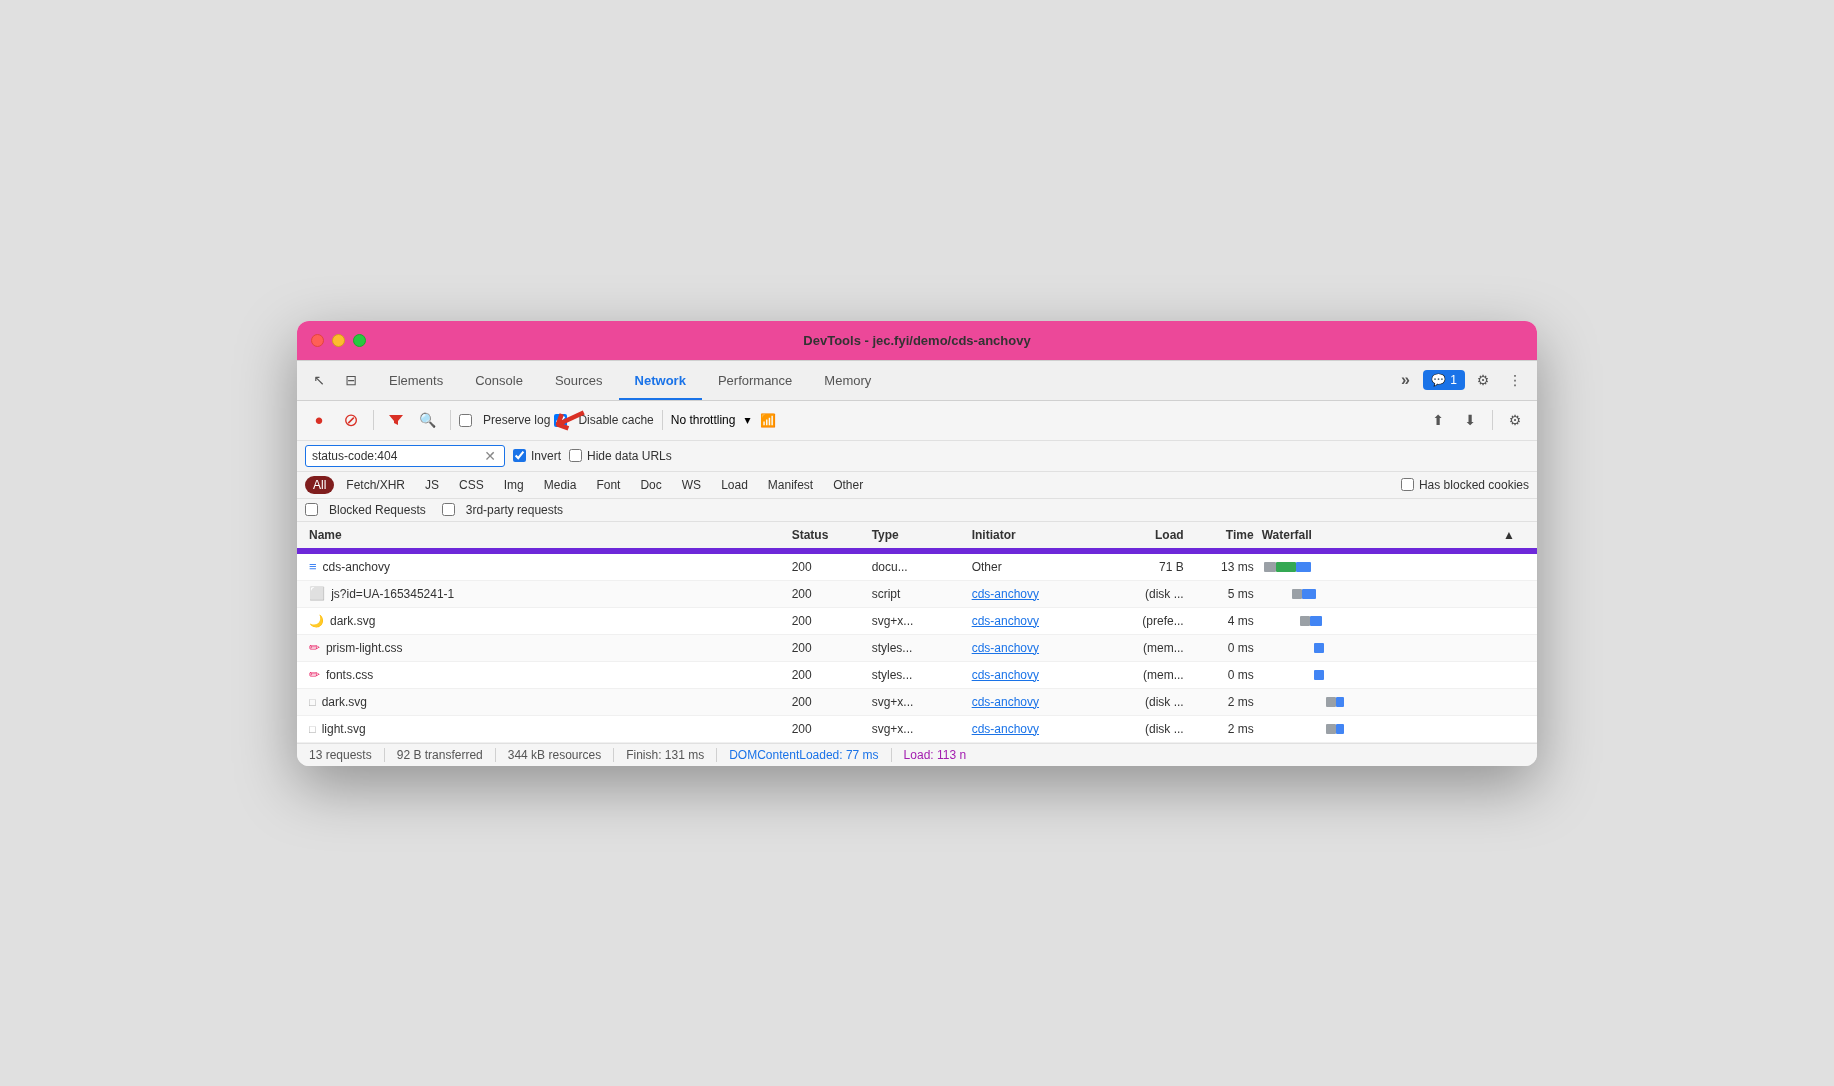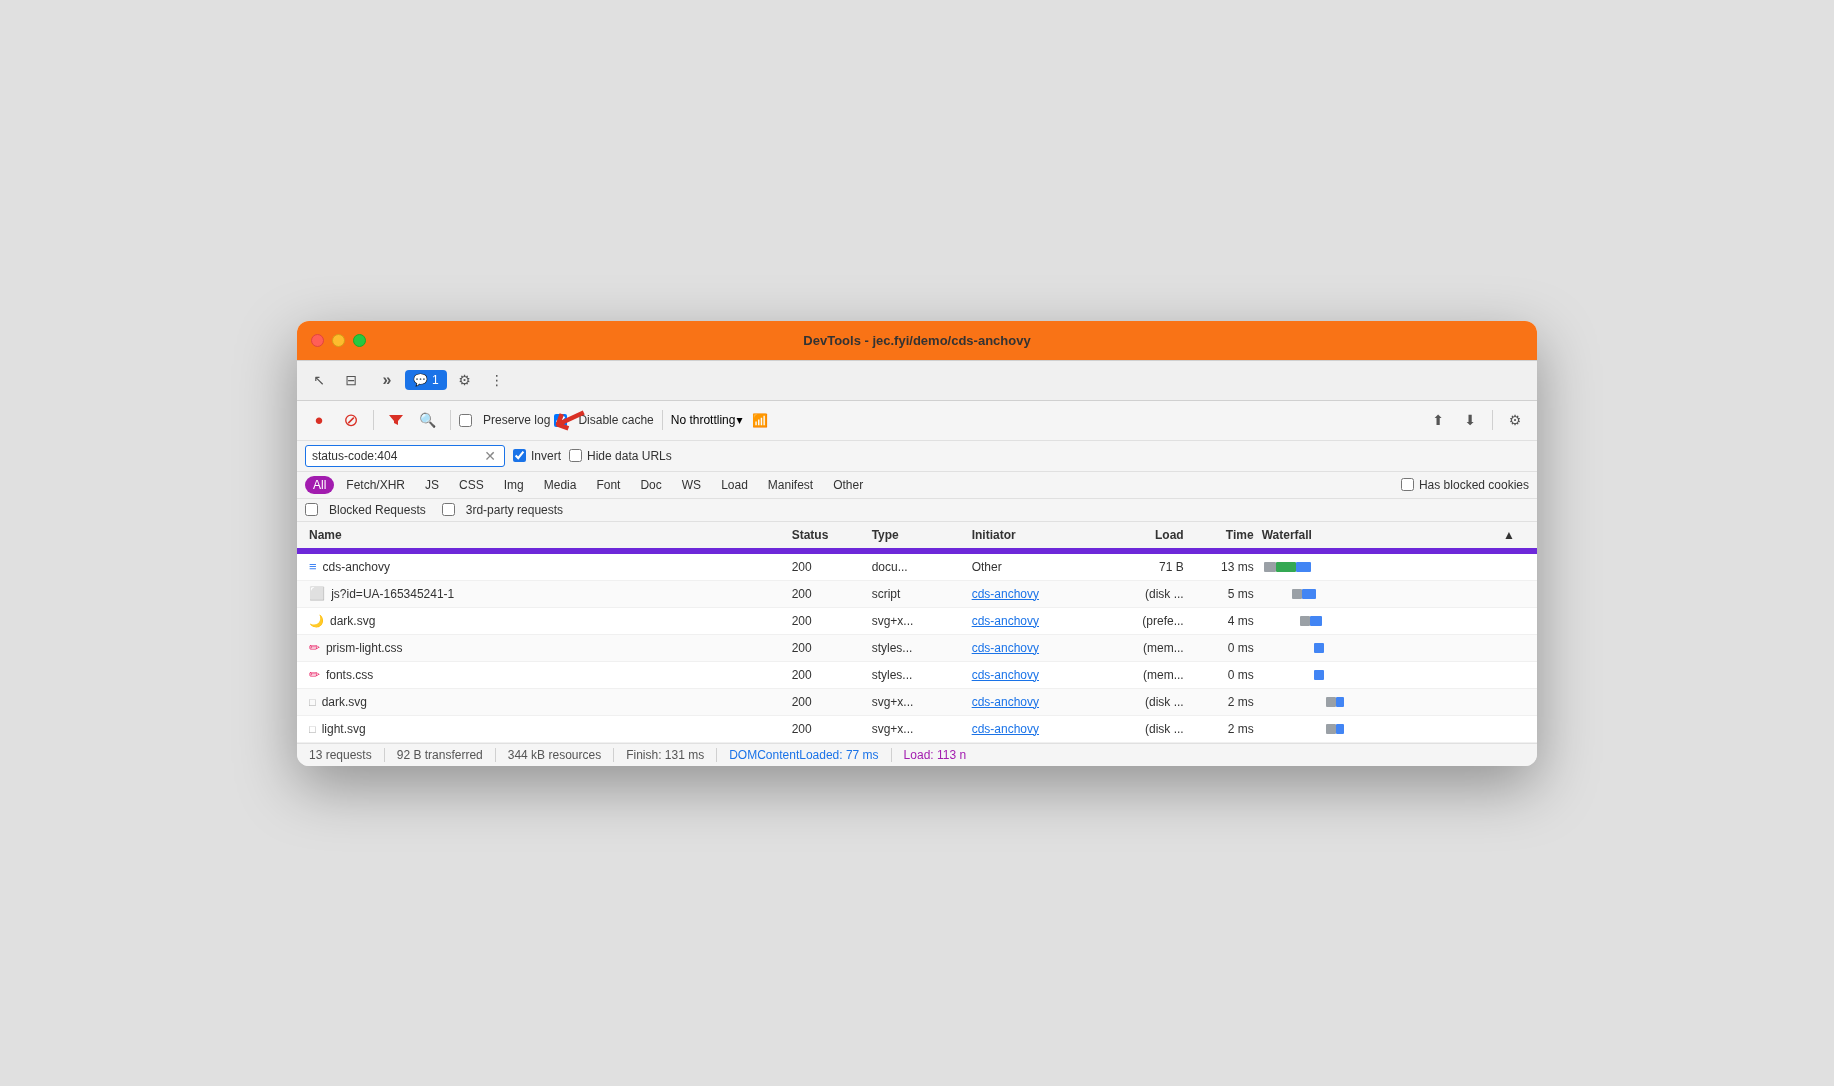--- a/index.html
+++ b/index.html
@@ -13,21 +13,21 @@
     }
     .window {
       width: 1240px;
       background: #f5f5f5;
       border-radius: 12px;
       box-shadow: 0 20px 60px rgba(0,0,0,0.35);
       overflow: hidden;
     }
     
     .titlebar {
-      background: #f97316;
+      background: #ec4899;
       border-bottom: 1px solid #d0d0d0;
       height: 40px;
       display: flex;
       align-items: center;
       padding: 0 14px;
       position: relative;
     }
     .traffic-lights {
       display: flex;
       gap: 8px;
@@ -250,21 +250,21 @@
       padding: 2px 8px;
       border-radius: 10px;
       font-size: 12px;
       border: none;
       background: transparent;
       cursor: pointer;
       color: #333;
       white-space: nowrap;
     }
     .type-btn.active {
-      background: #a21caf;
+      background: #7f1d1d;
       color: white;
     }
     .type-filter-spacer { flex: 1; }
     .has-blocked-label {
       display: flex;
       align-items: center;
       gap: 5px;
       font-size: 12px;
       color: #333;
       cursor: pointer;
@@ -375,20 +375,40 @@
       <div class="traffic-light tl-yellow"></div>
       <div class="traffic-light tl-green"></div>
     </div>
     <div class="titlebar-title">DevTools - jec.fyi/demo/cds-anchovy</div>
   </div>
 
   <div class="tabs-bar">
     <div class="tab-icons">
       <button class="tab-icon-btn">↖</button>
       <button class="tab-icon-btn">⊟</button>
+    </div>
+    <div class="tabs">
+      <div class="tab">
+        <span>Elements</span>
+      </div>
+      <div class="tab">
+        <span>Console</span>
+      </div>
+      <div class="tab">
+        <span>Sources</span>
+      </div>
+      <div class="tab active">
+        <span>Network</span>
+      </div>
+      <div class="tab">
+        <span>Performance</span>
+      </div>
+      <div class="tab">
+        <span>Memory</span>
+      </div>
     </div>
     <div class="tabs-right">
       <button class="tab-icon-btn" style="font-size:16px; font-weight:600;">»</button>
       <button class="more-btn">
         <span>💬</span>
         <span>1</span>
       </button>
       <button class="icon-btn">⚙</button>
       <button class="icon-btn">⋮</button>
     </div>
@@ -409,21 +429,21 @@
     <div class="toolbar-divider"></div>
     <label class="checkbox-label">
       <input type="checkbox" style="">
       <span>Preserve log</span>
     </label>
     <label class="checkbox-label">
       <input type="checkbox" checked="" style="">
       <span>Disable cache</span>
     </label>
     <div class="toolbar-divider"></div>
-    <div style="display:flex;align-items:flex-start;gap:1px;font-size:12px;cursor:pointer;">
+    <div style="display:flex;align-items:flex-start;gap:9px;font-size:12px;cursor:pointer;">
       <span>No throttling</span>
       <span>▾</span>
     </div>
     <button class="tool-btn" style="font-size:13px;">📶</button>
     <div class="toolbar-spacer"></div>
     <button class="tool-btn">⬆</button>
     <button class="tool-btn">⬇</button>
     <div class="toolbar-divider"></div>
     <button class="tool-btn">⚙</button>
   </div>

